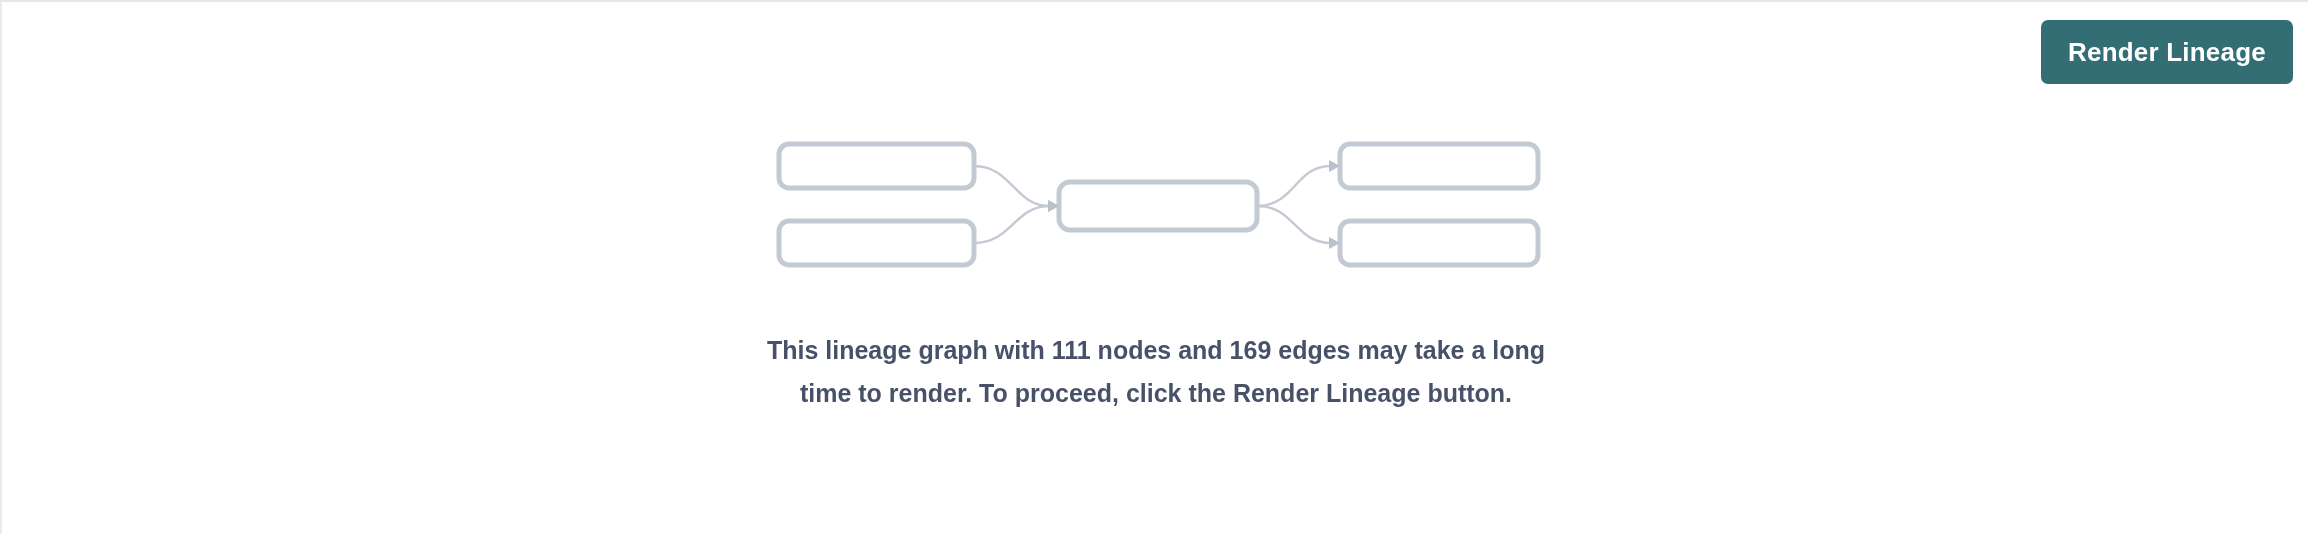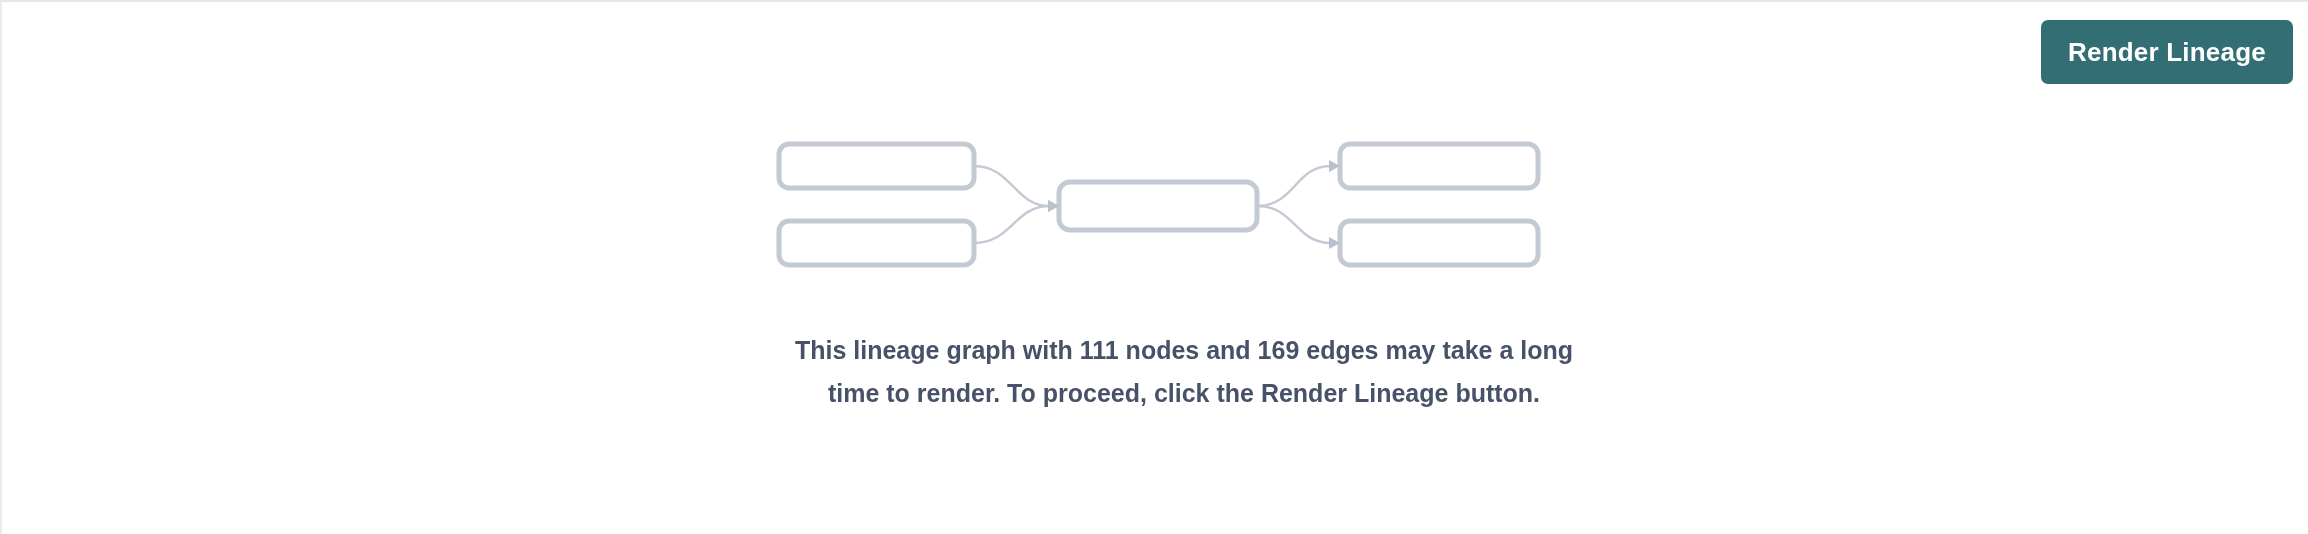--- a/index.html
+++ b/index.html
@@ -62,21 +62,21 @@
   .edge-path {
     fill: none;
     stroke: #c3cad4;
     stroke-width: 2.4;
   }
   .edge-arrow-head {
     fill: #b9c1cc;
   }
   .warning-message {
     position: absolute;
-    left: 782px;
+    left: 754px;
     top: 327px;
     width: 800px;
     text-align: center;
     font-family: "Liberation Sans", sans-serif;
     font-size: 25px;
     font-weight: bold;
     line-height: 43px;
     color: #475168;
   }
 </style>

